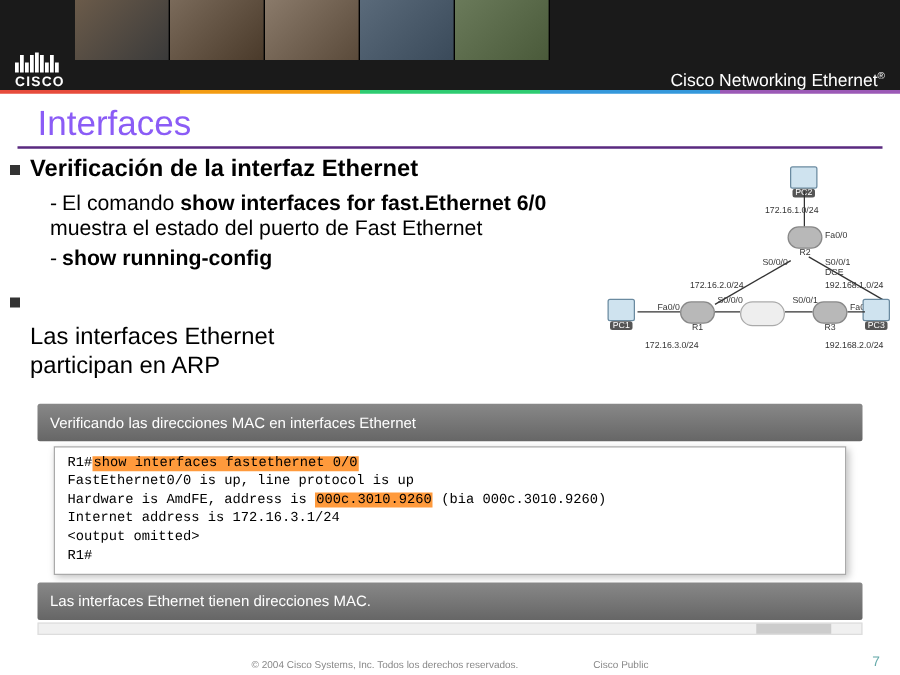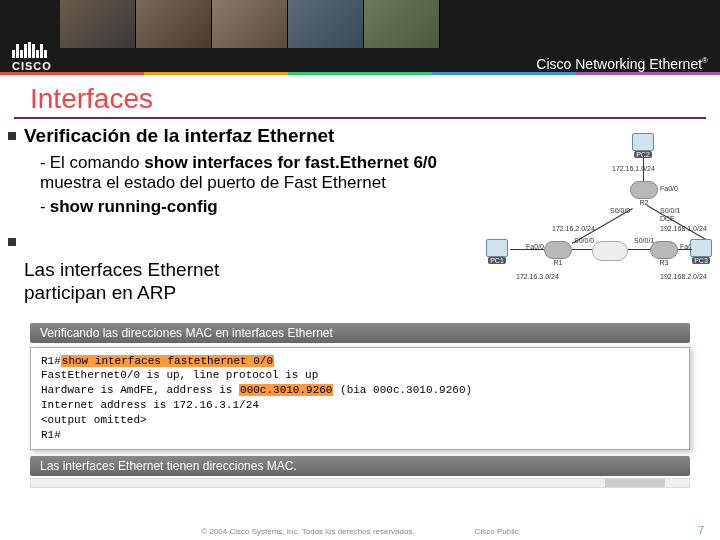--- a/index.html
+++ b/index.html
@@ -46,21 +46,21 @@
   .logo .bars span:nth-child(8){height:14px}
   .logo .bars span:nth-child(9){height:8px}
   .logo .txt { font-size:11px; letter-spacing:1px; font-weight:bold; margin-top:2px;}
   .academy { font-size:14px; z-index:2; }
   .academy sup { font-size:8px; }
   .color-accent {
     height: 3px; width: 100%;
     background: linear-gradient(90deg,#e74c3c 0 20%,#f39c12 20% 40%,#2ecc71 40% 60%,#3498db 60% 80%,#9b59b6 80% 100%);
   }
   .title {
-    color:#ef4444;
+    color:#8b5cf6;
     font-size:28px;
     font-weight:normal;
     padding: 8px 16px 2px;
     border-bottom:2px solid #5a2a80;
     margin: 0 14px 6px;
   }
   .content { padding: 0 8px; position:relative; }
   .bullet1 { display:flex; align-items:flex-start; gap:8px; margin: 4px 0 6px; }
   .sq { width:8px; height:8px; background:#333; margin-top:7px; flex-shrink:0;}
   .bullet1 .t { font-size:19px; font-weight:bold; }
@@ -74,27 +74,27 @@
   }
   .node { position:absolute; text-align:center; }
   .pc { width:22px; height:18px; background:#cfe3ef; border:1px solid #6a8aa0; border-radius:2px;}
   .pclabel{font-size:7px; color:#fff; background:#555; padding:0 2px; border-radius:2px; display:inline-block;}
   .router { width:28px; height:18px; background:#b8b8b8; border:1px solid #888; border-radius:9px 9px 9px 9px; }
   .routerlabel{font-size:7px;}
   .cloud { width:36px; height:20px; background:#eee; border:1px solid #aaa; border-radius:12px; position:relative;}
   .link { position:absolute; background:#333; height:1px; transform-origin:left center;}
   .iplabel { position:absolute; font-size:7px; color:#333;}
   .caption-bar {
-    margin: 18px 30px 0; height:20px;
+    margin: 18px 30px 0; height:30px;
     background:linear-gradient(#888,#666);
     color:#fff; font-size:12px;
     display:flex; align-items:center; padding:0 10px;
     border-radius:2px;
   }
-  .terminal-wrap { margin: 4px 30px 0; }
+  .terminal-wrap { margin: 4px 43px 0; }
   .terminal {
     background:#fff; border:1px solid #aaa;
     font-family:"Courier New",monospace;
     font-size:11px; padding:6px 10px; line-height:1.35;
     box-shadow: 2px 2px 6px rgba(0,0,0,.25);
   }
   .terminal .hl { background:#ff9a3c; padding:0 1px;}
   .caption-bar.lower { margin-top:6px; }
   .scrollhint { margin:2px 30px 0; display:flex; justify-content:flex-end; }
   .scrollhint .bar { width:660px; height:10px; background:#f0f0f0; border:1px solid #ddd; position:relative;}

